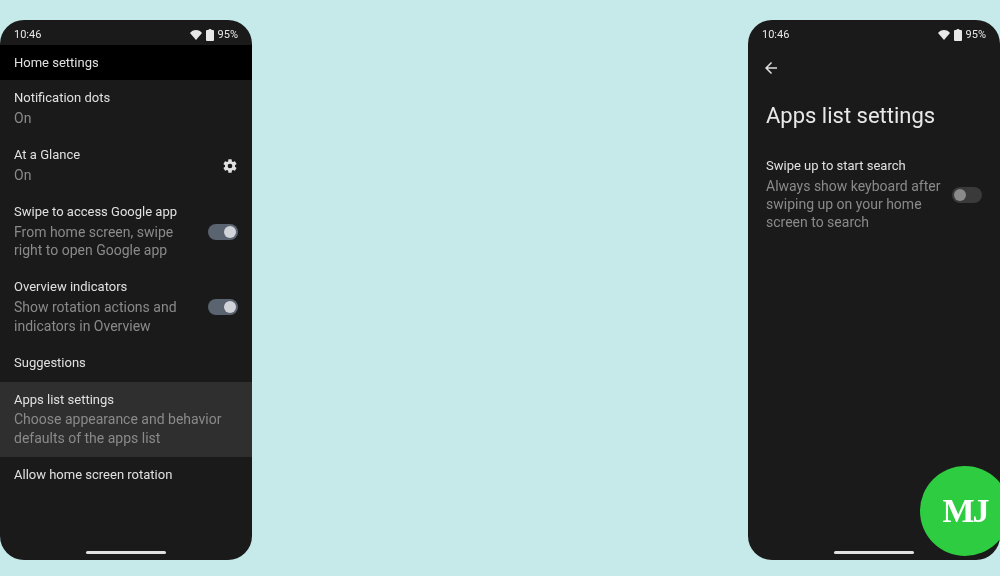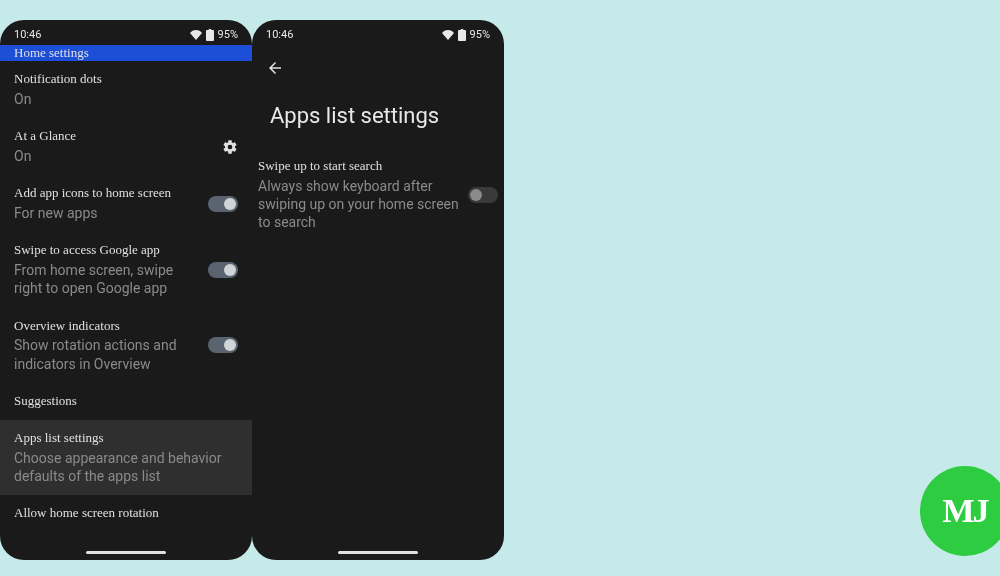--- a/index.html
+++ b/index.html
@@ -10,21 +10,21 @@
     body {
       width: 1000px;
       height: 576px;
       background: #c6eaea;
       font-family: -apple-system, BlinkMacSystemFont, 'Segoe UI', Roboto, sans-serif;
       position: relative;
       overflow: hidden;
     }
     .phones-container {
       display: flex;
-      justify-content: flex-start;
+      justify-content: space-between;
       padding-top: 20px;
     }
     .phone {
       width: 252px;
       height: 540px;
       background: #1a1a1a;
       border-radius: 24px;
       overflow: hidden;
       position: relative;
       color: #e0e0e0;
@@ -36,25 +36,24 @@
       padding: 8px 14px 4px 14px;
       font-size: 11px;
       color: #e8e8e8;
     }
     .status-right {
       display: flex;
       align-items: center;
       gap: 4px;
     }
     .header-bar {
-      background: #1d4ed8;
-      padding: 0 14px;
+      background: #000000;
+      padding: 10px 14px;
       font-size: 13px;
       color: #e0e0e0;
-      font-family: Liberation Serif, serif;
     }
     .settings-list {
       display: flex;
       flex-direction: column;
     }
     .setting-item {
       padding: 10px 14px;
       display: flex;
       justify-content: space-between;
       align-items: center;
@@ -63,21 +62,20 @@
     .setting-item.highlighted {
       background: #2f2f2f;
     }
     .setting-text {
       flex: 1;
     }
     .setting-title {
       font-size: 13px;
       color: #e0e0e0;
       line-height: 1.3;
-      font-family: Liberation Serif, serif;
     }
     .setting-subtitle {
       font-size: 14px;
       color: #8a8a8a;
       line-height: 1.3;
       margin-top: 2px;
     }
     .toggle {
       width: 30px;
       height: 16px;
@@ -180,29 +178,20 @@
       <div class="setting-item">
         <div class="setting-text">
           <div class="setting-title">At a Glance</div>
           <div class="setting-subtitle">On</div>
         </div>
         <svg class="gear-icon" width="16" height="16" viewBox="0 0 24 24">
             <path fill="#e0e0e0" d="M12 15.5A3.5 3.5 0 0 1 8.5 12 3.5 3.5 0 0 1 12 8.5a3.5 3.5 0 0 1 3.5 3.5 3.5 3.5 0 0 1-3.5 3.5m7.43-2.53c.04-.32.07-.64.07-.97 0-.33-.03-.66-.07-1l2.11-1.63c.19-.15.24-.42.12-.64l-2-3.46c-.12-.22-.39-.31-.61-.22l-2.49 1c-.52-.39-1.06-.73-1.69-.98l-.37-2.65A.506.506 0 0 0 14 2h-4c-.25 0-.46.18-.5.42l-.37 2.65c-.63.25-1.17.59-1.69.98l-2.49-1c-.22-.09-.49 0-.61.22l-2 3.46c-.13.22-.07.49.12.64L4.57 11c-.04.34-.07.67-.07 1 0 .33.03.65.07.97l-2.11 1.66c-.19.15-.25.42-.12.64l2 3.46c.12.22.39.3.61.22l2.49-1.01c.52.4 1.06.74 1.69.99l.37 2.65c.04.24.25.42.5.42h4c.25 0 .46-.18.5-.42l.37-2.65c.63-.26 1.17-.59 1.69-.99l2.49 1.01c.22.08.49 0 .61-.22l2-3.46c.12-.22.07-.49-.12-.64l-2.11-1.66Z"></path>
           </svg>
       </div>
 
-      <div class="setting-item">
-        <div class="setting-text">
-          <div class="setting-title">Add app icons to home screen</div>
-          <div class="setting-subtitle">For new apps</div>
-        </div>
-        <div class="toggle on">
-            <div class="toggle-knob"></div>
-          </div>
-      </div>
 
       <div class="setting-item">
         <div class="setting-text">
           <div class="setting-title">Swipe to access Google app</div>
           <div class="setting-subtitle">From home screen, swipe right to open Google app</div>
         </div>
         <div class="toggle on">
             <div class="toggle-knob"></div>
           </div>
       </div>
@@ -257,21 +246,21 @@
         <span>95%</span>
       </div>
     </div>
     <div class="back-button">
       <svg width="18" height="18" viewBox="0 0 24 24">
           <path fill="#e0e0e0" d="M20 11H7.83l5.59-5.59L12 4l-8 8 8 8 1.41-1.41L7.83 13H20v-2z"></path>
         </svg>
     </div>
     <div class="page-title">Apps list settings</div>
 
-    <div class="setting-item" style="padding: 10px 6px;">
+    <div class="setting-item" style="padding: 10px 18px;">
       <div class="setting-text">
         <div class="setting-title">Swipe up to start search</div>
         <div class="setting-subtitle">Always show keyboard after swiping up on your home screen to search</div>
       </div>
       <div class="toggle off">
           <div class="toggle-knob"></div>
         </div>
     </div>
 
     <div class="nav-bar"></div>

